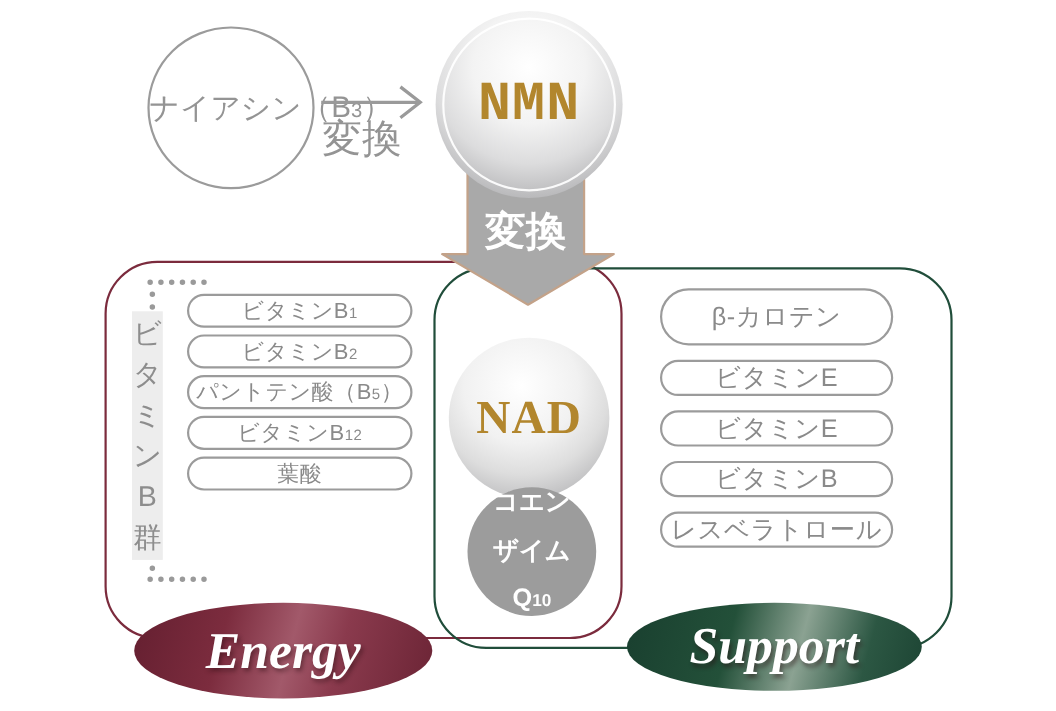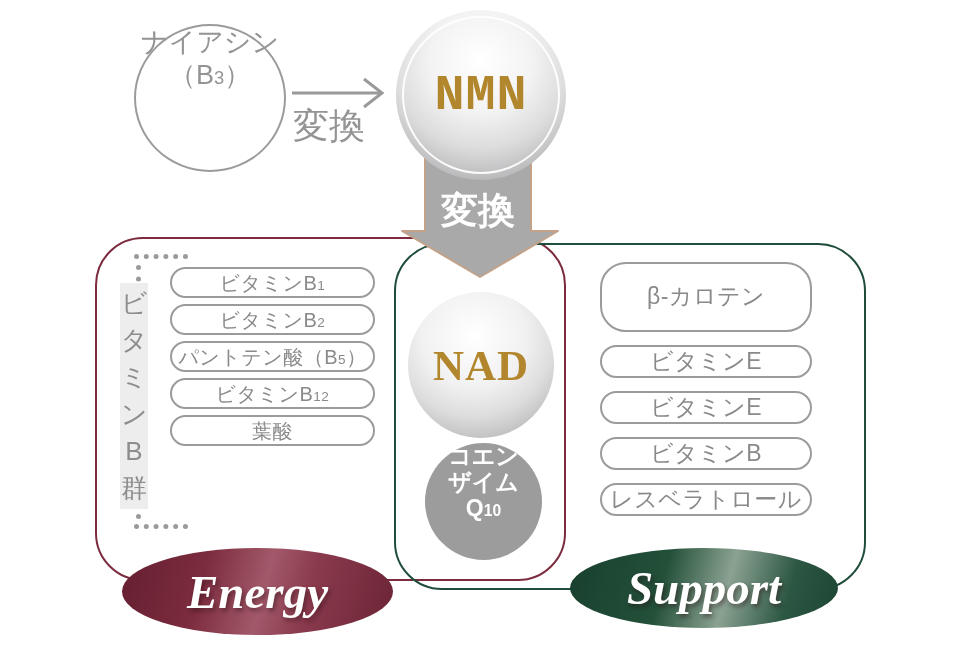--- a/index.html
+++ b/index.html
@@ -27,51 +27,51 @@
 
   
   .pill-col{position:absolute;z-index:2;display:flex;flex-direction:column;}
   .left-pills{left:170px;top:267px;width:205px;gap:6px;}
   .right-pills{left:600px;top:262px;width:212px;gap:13px;}
   .pill{border:2px solid #9b9b9b;border-radius:18px;background:#fff;color:#8a8a8a;
         display:flex;flex-direction:column;align-items:center;justify-content:center;
         box-sizing:border-box;letter-spacing:0.5px;}
   .left-pills .pill{height:31px;font-size:20px;border-radius:16px;}
   .right-pills .pill{height:33px;font-size:23px;}
-  .right-pills .pill.tall{height:70px;border-radius:26px;}
+  .right-pills .pill.tall{height:52px;border-radius:26px;}
   .pl{line-height:1.3;white-space:nowrap;}
   .sub{font-size:0.68em;}
 
   
   .niacin-circle{position:absolute;left:134px;top:24px;width:152px;height:148px;border:2.5px solid #9b9b9b;
-                 border-radius:50%;z-index:5;display:flex;flex-direction:column;align-items:center;
+                 border-radius:50%;z-index:5;display:flex;flex-direction:row;align-items:center;
                  justify-content:flex-start;color:#949494;font-size:27px;box-sizing:border-box;}
   .niacin-circle .tl{line-height:33px;white-space:nowrap;}
   .right-arrow{position:absolute;left:290px;top:75px;z-index:5;}
   .right-arrow-label{position:absolute;left:293px;top:102px;font-size:36px;color:#949494;z-index:5;}
 
   .down-arrow{position:absolute;left:0;top:0;z-index:3;}
   .down-arrow-label{position:absolute;left:425px;top:186px;width:106px;text-align:center;
                     font-size:37px;color:#fff;font-weight:600;z-index:4;}
 
   
   .sphere{position:absolute;border-radius:50%;z-index:5;display:flex;align-items:center;justify-content:center;}
   .nmn-sphere{left:396px;top:10px;width:170px;height:170px;
       background:radial-gradient(circle at 50% 30%, #ffffff 0%, #f3f3f3 35%, #dcdcdd 60%, #b8b8ba 82%, #9d9d9f 100%);}
   .nmn-sphere::after{content:'';position:absolute;inset:6px;border-radius:50%;
       border:2.5px solid rgba(255,255,255,0.92);}
-  .nad-sphere{left:408px;top:292px;width:146px;height:146px;
+  .nad-sphere{left:408px;top:307px;width:146px;height:146px;
       background:radial-gradient(circle at 45% 30%, #ffffff 0%, #f1f1f1 40%, #dddddd 62%, #b9b9bb 85%, #a2a2a4 100%);}
   .gold-serif{font-family:"Liberation Serif",serif;font-weight:bold;color:#b2862d;letter-spacing:1px;}
   .nmn-sphere .gold-serif{font-size:50px;font-family:Liberation Mono, monospace;}
   .nad-sphere .gold-serif{font-size:43px;}
 
   .q10-circle{position:absolute;left:425px;top:443px;width:117px;height:117px;border-radius:50%;
       background:#9c9c9c;z-index:5;display:flex;flex-direction:column;align-items:center;
-      justify-content:flex-start;color:#fff;}
+      justify-content:space-between;color:#fff;}
   .q10-circle .tl{line-height:26px;font-size:23px;font-weight:600;}
 
   
   .badge{position:absolute;border-radius:50%;z-index:6;display:flex;align-items:center;justify-content:center;
          color:#fff;font-family:Liberation Serif, serif;font-style:italic;font-weight:bold;font-size:47px;
          text-shadow:2px 3px 4px rgba(40,10,15,0.45);}
   .energy-badge{left:122px;top:548px;width:271px;height:87px;
       background:linear-gradient(105deg,#641f30 0%,#7c2c3e 30%,#a2596a 52%,#8a3a4d 68%,#6b2435 100%);}
   .support-badge{left:570px;top:548px;width:268px;height:80px;
       background:linear-gradient(105deg,#193f2f 0%,#235039 35%,#8ba292 58%,#2c5743 80%,#1c4433 100%);}

